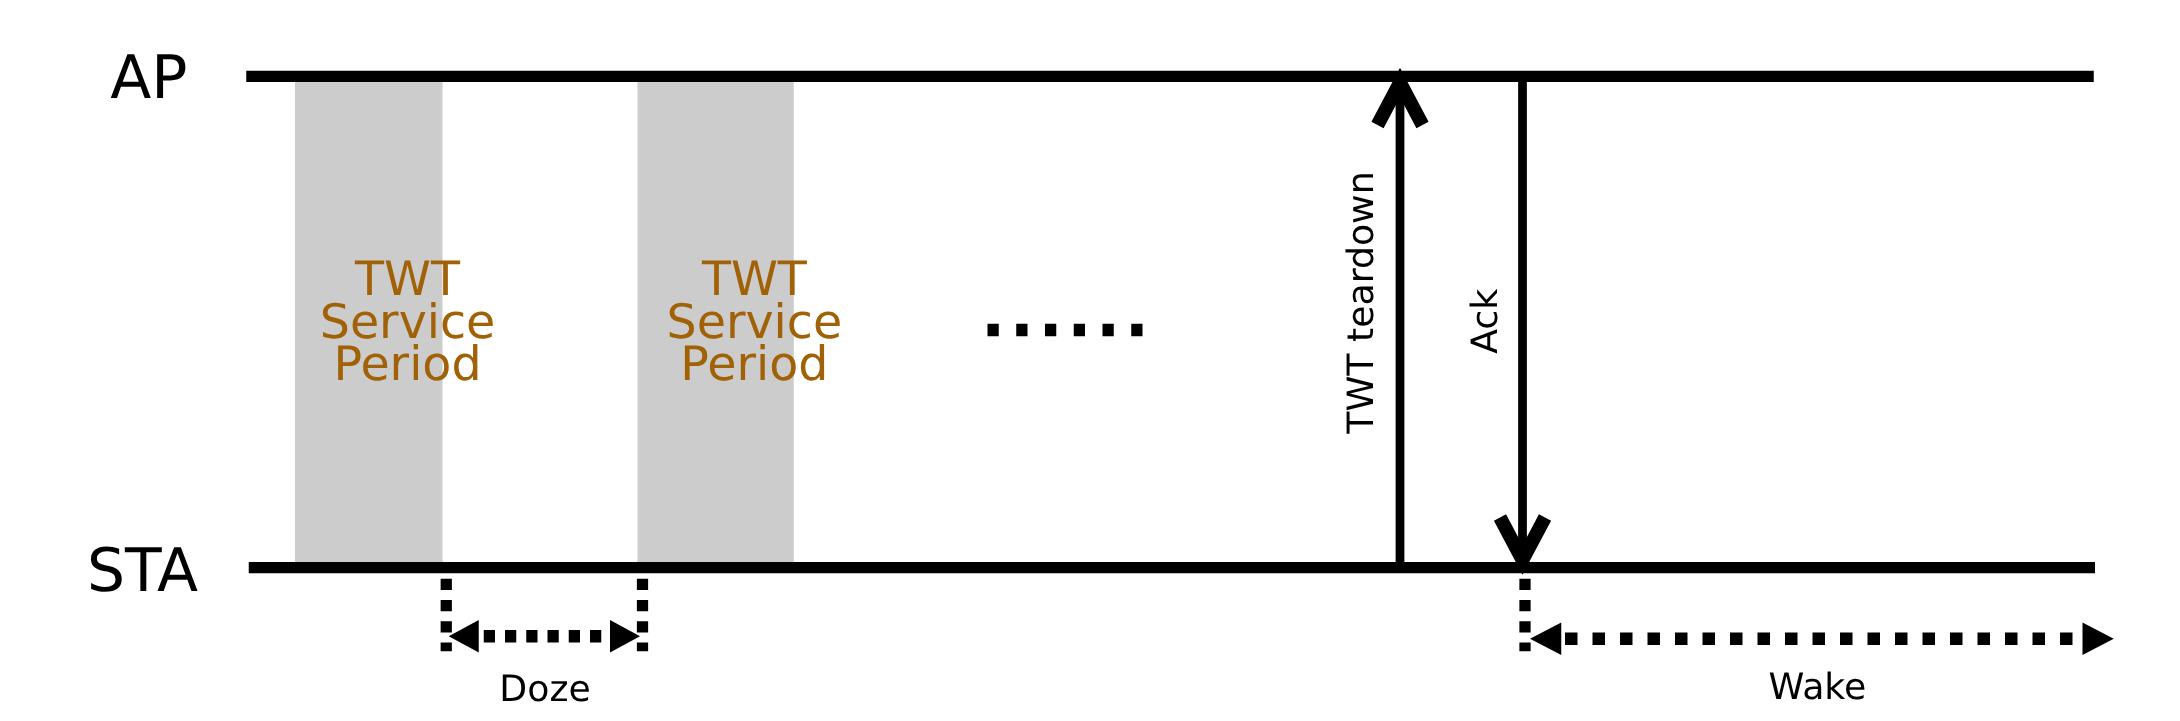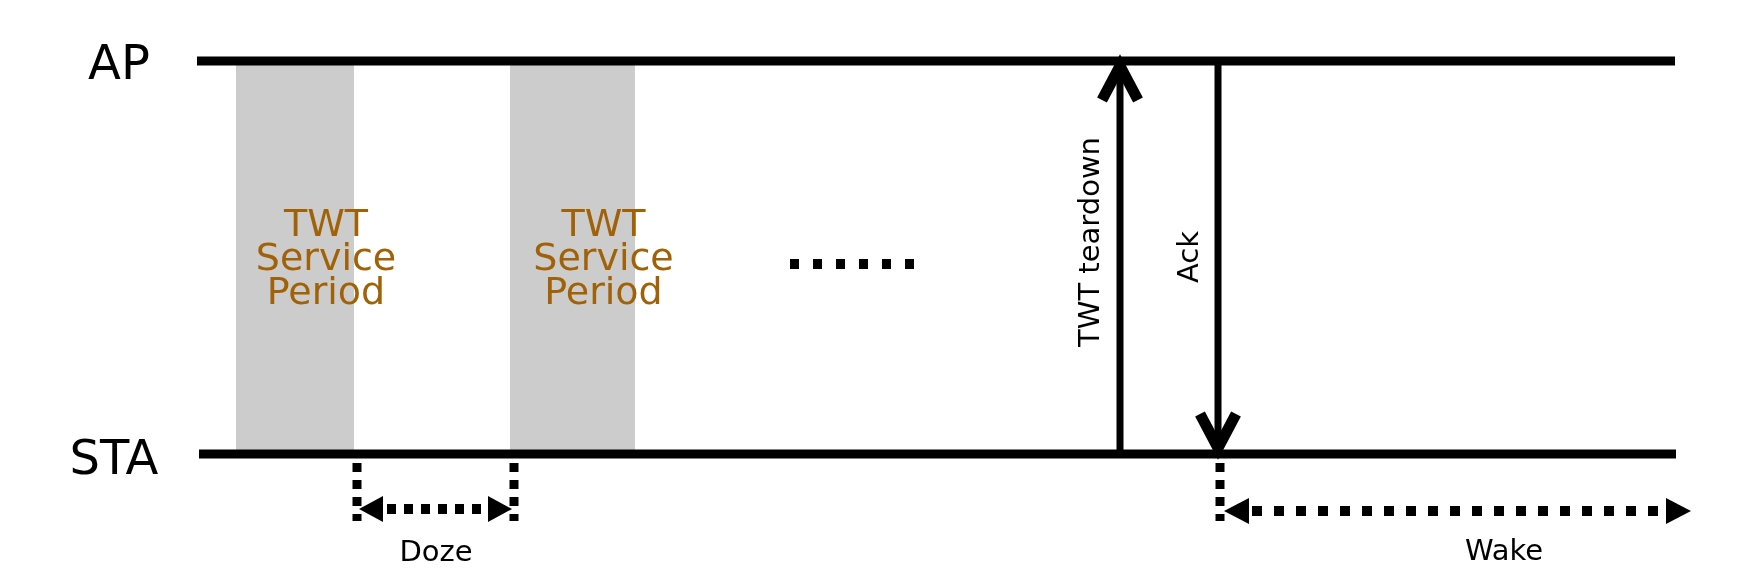--- a/index.html
+++ b/index.html
@@ -113,15 +113,15 @@
   <div class="sp-label" style="left:497px; top:62px; width:125px; height:390px;">
     <div>TWT</div>
     <div>Service</div>
     <div>Period</div>
   </div>
 
   <div class="v-label" style="left:1076px; top:242px;">TWT teardown</div>
   <div class="v-label" style="left:1175px; top:257px;">Ack</div>
 
   <div class="h-label" style="left:423px; top:551px;">Doze</div>
-  <div class="h-label" style="left:1491px; top:550px;">Wake</div>
+  <div class="h-label" style="left:1441px; top:550px;">Wake</div>
 
 </div>
 
 </body></html>

